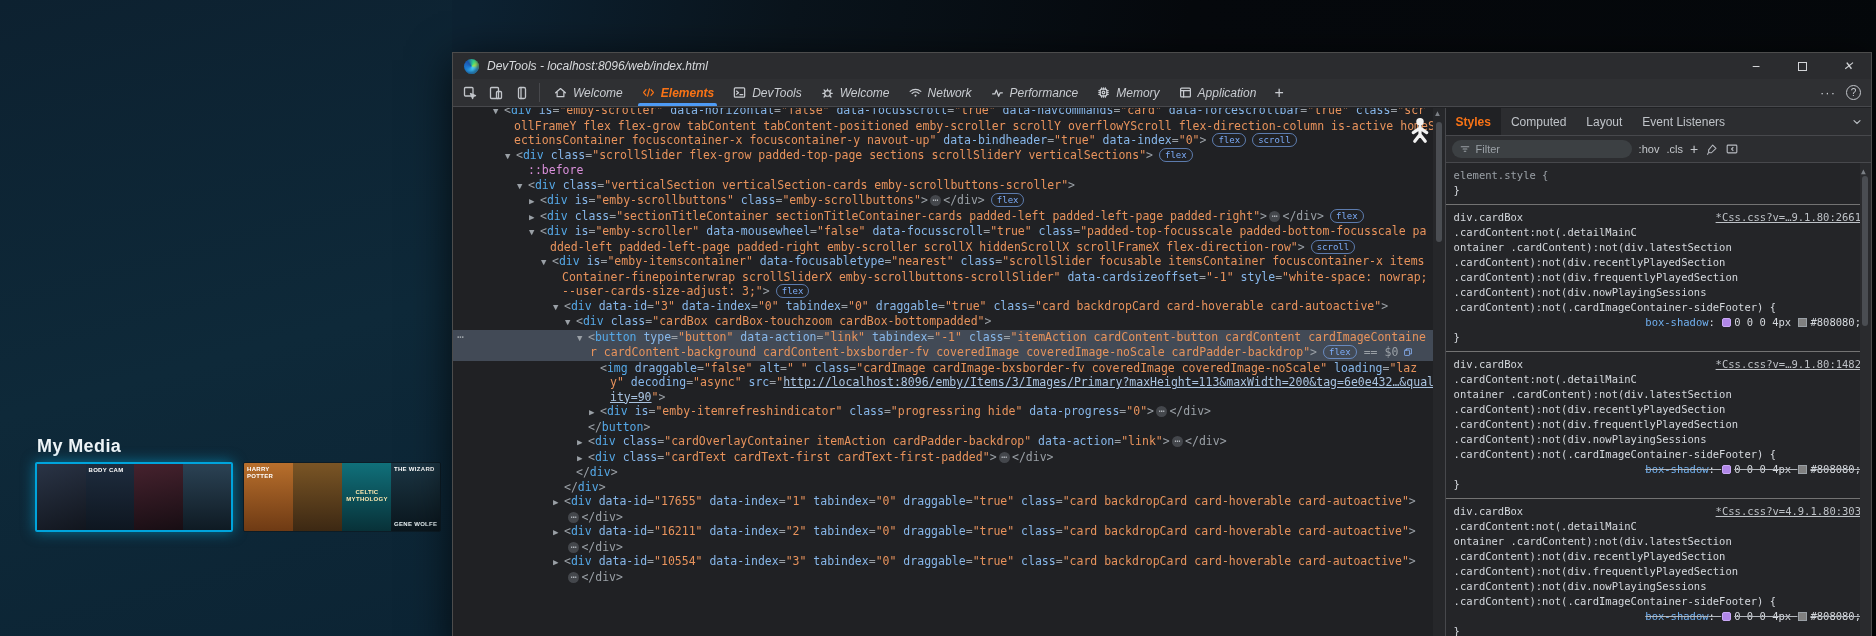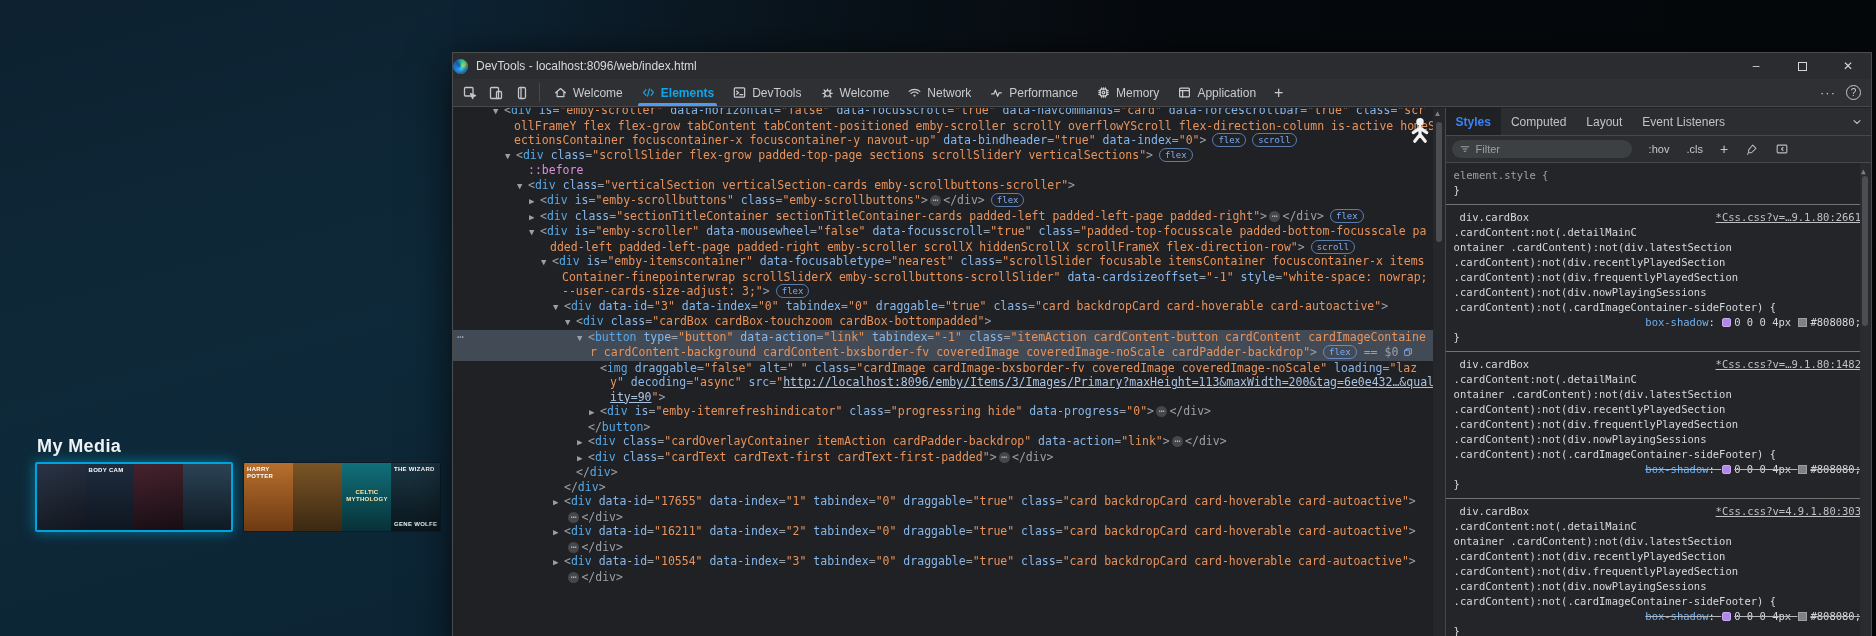--- a/index.html
+++ b/index.html
@@ -21,37 +21,37 @@
   .media-card .slice span { position:absolute; left:3px; top:3px; right:2px; color:#fff;
     font-size:6px; font-weight:bold; line-height:7px; letter-spacing:.3px; }
   .media-card .slice span.mid { top:26px; text-align:center; color:#ffe9b0; }
   .media-card .slice span.bot { top:auto; bottom:3px; color:#e8f2f5; }
 
   
   .dt-window { position:absolute; left:452px; top:52px; width:1420px; height:600px;
     background:#202124; border:1px solid #4c4c4c; border-bottom:none;
     box-shadow:0 8px 40px rgba(0,0,0,.7); }
   .dt-titlebar { position:absolute; left:0; top:0; width:100%; height:26px; background:#2b2c2f;
-    display:flex; align-items:center; padding-left:0; }
+    display:flex; align-items:center; padding-left:11px;font-style:italic; }
   .edge-logo { width:15px; height:15px; border-radius:50%; flex:none;
     background:conic-gradient(from 160deg,#3fc4f5,#1d80d7 25%,#1a55b0 45%,#35d687 62%,#a2e24c 75%,#49c6ee 90%,#3fc4f5);
     box-shadow:inset -2px -2px 3px rgba(10,40,90,.6); }
   .dt-title { color:#d7d9dc; font-size:12px; margin-left:8px; white-space:nowrap; }
   .win-controls { margin-left:auto; display:flex; height:100%; }
   .win-btn { width:46px; height:100%; display:flex; align-items:center; justify-content:center;
     color:#d3d5d8; font-size:12px; cursor:pointer; }
   .win-btn .sq { width:9px; height:9px; border:1px solid #d3d5d8; }
 
   .dt-toolbar { position:absolute; left:0; top:26px; width:100%; height:28px; background:#2f3033;
     border-bottom:1px solid #47484c; display:flex; align-items:stretch; color:#c9ccd1; }
   .tb-icon { width:26px; display:flex; align-items:center; justify-content:center; cursor:pointer; color:#c2c5ca; }
   .tb-sep { width:1px; background:#47484c; margin:4px 4px; }
   .dt-tab { position:relative; display:flex; align-items:center; gap:5px; padding:0 9px;
-    font-size:12px; cursor:pointer; white-space:nowrap; color:#c9ccd1; }
-  .dt-tab.sel { color:#0ea5e9; font-weight:bold; }
+    font-size:12px; cursor:pointer; white-space:nowrap; color:#c9ccd1;font-style:italic; }
+  .dt-tab.sel { color:#f97316; font-weight:bold; }
   .dt-tab.sel::after { content:""; position:absolute; left:6px; right:6px; bottom:0; height:3px;
     background:#4e9bf5; border-radius:2px 2px 0 0; }
   .tb-right { margin-left:auto; display:flex; align-items:center; }
   .tb-more { font-size:13px; letter-spacing:1px; padding:0 8px; cursor:pointer; }
   .tb-help { width:15px; height:15px; border:1px solid #c2c5ca; border-radius:50%; font-size:10px;
     display:flex; align-items:center; justify-content:center; margin:0 10px 0 2px; cursor:pointer; }
 
   .dt-content { position:absolute; left:0; top:55px; width:100%; height:545px; display:flex; }
 
   
@@ -78,34 +78,34 @@
   .el-scrollbar .arr { position:absolute; top:1px; left:1px; color:#7c8086; font-size:8px; }
   .el-scrollbar .thumb { position:absolute; top:14px; left:3px; width:6px; height:120px; background:#4a4d52; border-radius:3px; }
   .person-overlay { position:absolute; left:952px; top:6px; width:32px; height:34px; color:#f2f2f2; }
 
   
   .styles-panel { position:relative; width:427px; height:100%; background:#242528;
     border-left:1px solid #47484c; display:flex; flex-direction:column; }
   .st-tabs { height:28px; background:#2c2d30; border-bottom:1px solid #47484c; display:flex;
     align-items:stretch; font-size:12px; color:#bfc3c8; }
   .st-tab { padding:0 10px; display:flex; align-items:center; cursor:pointer; white-space:nowrap; }
-  .st-tab.sel { background:#202124; color:#3b82f6; font-weight:bold; }
+  .st-tab.sel { background:#202124; color:#f97316; font-weight:bold; }
   .st-chevron { margin-left:auto; display:flex; align-items:center; padding:0 8px; color:#bfc3c8; cursor:pointer; }
   .st-filterrow { height:27px; background:#2c2d30; border-bottom:1px solid #47484c; display:flex;
-    align-items:center; padding:0 6px; gap:17px; }
+    align-items:center; padding:0 6px; gap:7px; }
   .filter-pill { position:relative; width:180px; height:18px; background:#3c4043; border-radius:9px;
     color:#9aa0a6; font-size:11px; display:flex; align-items:center; padding-left:24px; cursor:text; }
   .filter-pill svg { position:absolute; left:7px; top:3px; }
   .st-toggle { color:#c5c8cc; font-size:11px; cursor:pointer; }
   .st-plus { color:#c5c8cc; font-size:14px; cursor:pointer; line-height:10px; }
   .st-iconbtn { color:#b7bac0; cursor:pointer; display:flex; align-items:center; }
   .st-scroll { position:relative; flex:1; overflow:hidden; background:#242528;
     font-family:"DejaVu Sans Mono", monospace; font-size:10.5px; line-height:15px; color:#d5d9de; }
   .rule { padding:5px 10px 6px 8px; border-bottom:1px solid #737373; position:relative; }
-  .rule .hdr { display:flex;margin-left:6px; }
+  .rule .hdr { display:flex; }
   .css-link { margin-left:auto; color:#bdc1c6; text-decoration:underline; cursor:pointer; white-space:nowrap; font-size:10.5px; }
   .sel-line { color:#d5d9de; }
   .es-label { color:#9aa0a6; }
   .decl { padding-left:22px;text-align:right; }
   .decl .prop { color:#71b1f1; }
   .decl.struck { text-decoration:line-through; text-decoration-color:#b5b9bf; }
   .chip { display:inline-block; width:9px; height:9px; margin:0 3px -1px 1px; background:#808080; border:1px solid #9aa0a6; }
   .shadow-ic { display:inline-block; width:9px; height:9px; margin:0 3px -1px 1px; background:#b187e8; border-radius:2px; border:1px solid #c9a8f5; }
   .st-sb { position:absolute; right:0; top:0; width:11px; height:100%; background:#2a2b2e; }
   .st-sb .arr { position:absolute; top:1px; left:1px; color:#7c8086; font-size:8px; }

